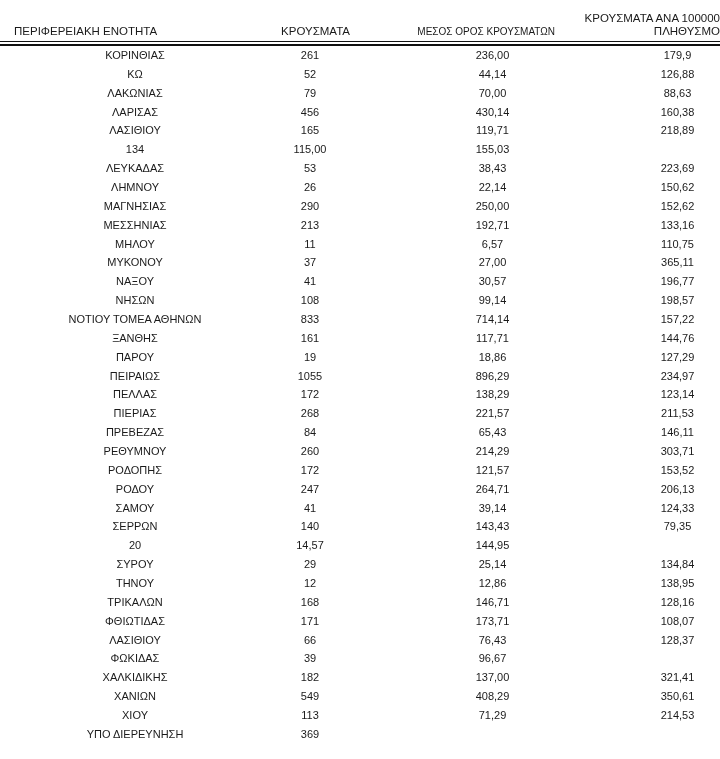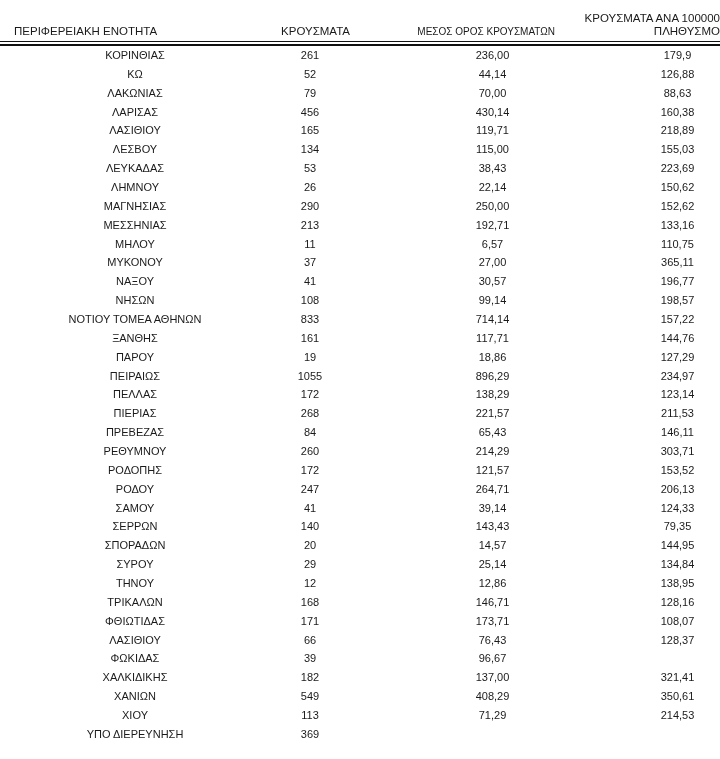--- a/index.html
+++ b/index.html
@@ -119,21 +119,20 @@
   </div>
 
   <div class="grid data-row">
     <div class="cell">ΛΑΣΙΘΙΟΥ</div>
     <div class="cell">165</div>
     <div class="cell">119,71</div>
     <div class="cell">218,89</div>
   </div>
 
   <div class="grid data-row">
-    <div class="cell">ΛΕΣΒΟΥ</div>
     <div class="cell">134</div>
     <div class="cell">115,00</div>
     <div class="cell">155,03</div>
   </div>
 
   <div class="grid data-row">
     <div class="cell">ΛΕΥΚΑΔΑΣ</div>
     <div class="cell">53</div>
     <div class="cell">38,43</div>
     <div class="cell">223,69</div>
@@ -266,21 +265,20 @@
   </div>
 
   <div class="grid data-row">
     <div class="cell">ΣΕΡΡΩΝ</div>
     <div class="cell">140</div>
     <div class="cell">143,43</div>
     <div class="cell">79,35</div>
   </div>
 
   <div class="grid data-row">
-    <div class="cell">ΣΠΟΡΑΔΩΝ</div>
     <div class="cell">20</div>
     <div class="cell">14,57</div>
     <div class="cell">144,95</div>
   </div>
 
   <div class="grid data-row">
     <div class="cell">ΣΥΡΟΥ</div>
     <div class="cell">29</div>
     <div class="cell">25,14</div>
     <div class="cell">134,84</div>

